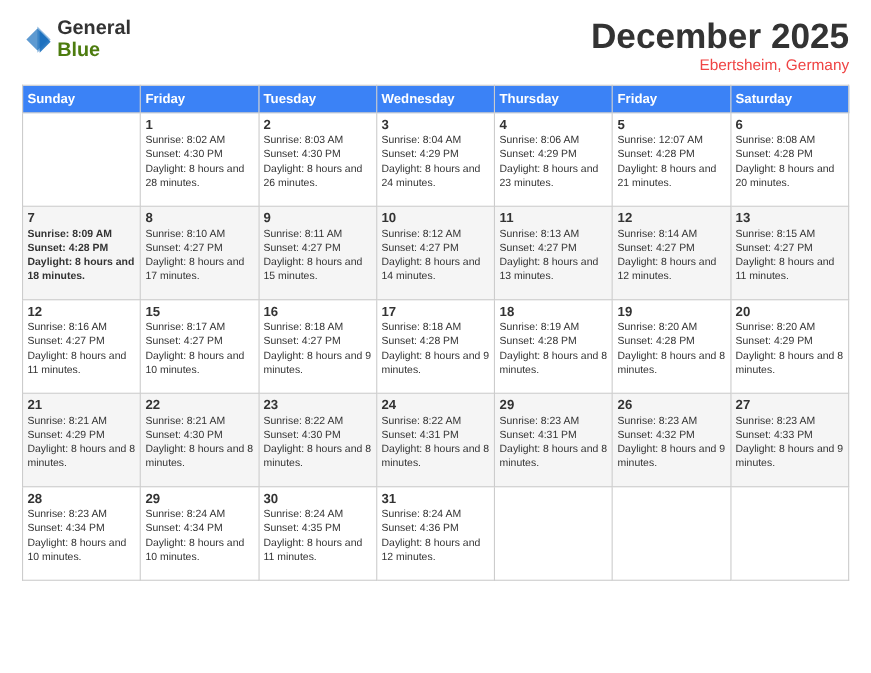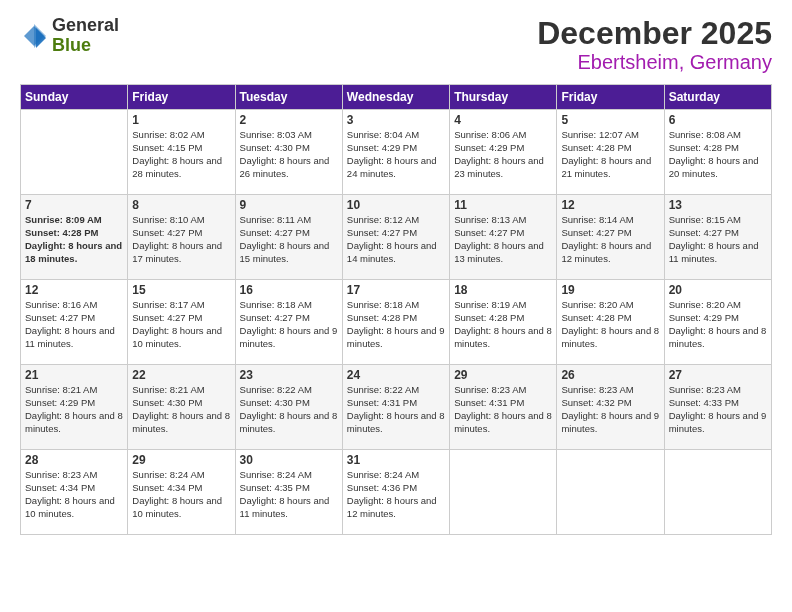--- a/index.html
+++ b/index.html
@@ -40,22 +40,22 @@
     .title-block {
       text-align: right;
     }
     .month-title {
       font-size: 32px;
       font-weight: bold;
       color: #333;
       line-height: 1.1;
     }
     .subtitle {
-      font-size: 20px;
-      color: #a21caf;
+      font-size: 14px;
+      color: #ef4444;
     }
     .calendar {
       width: 100%;
       border-collapse: collapse;
       font-size: 10px;
     }
     .calendar th {
       background: #1a6fbe;
       color: #fff;
       padding: 5px 4px;
@@ -81,21 +81,21 @@
     .day-info {
       font-size: 9.5px;
       color: #333;
       line-height: 1.35;
     }
     .empty-cell {
       background: #f9f9f9;
     }
     tr:nth-child(odd) td { background: #fff; }
     tr:nth-child(even) td { background: #f5f5f5; }
-    .calendar thead tr th { background: #4c1d95; }
+    .calendar thead tr th { background: #3b82f6; }
   </style>
 </head>
 <body>
 
 <div class="page">
   <div class="header">
     <div class="logo">
       <svg class="logo-icon" viewBox="0 0 28 28">
         <polygon points="14,4 24,14 14,24 4,14" fill="#1a6fbe" opacity="0.7"></polygon>
         <polygon points="14,2 26,14 14,26" fill="#1a6fbe" opacity="0.5"></polygon>
@@ -123,21 +123,21 @@
         <th>Friday</th>
         <th>Saturday</th>
       </tr>
     </thead>
     <tbody id="calendar-body">
     <tr>
           <td class="empty-cell"></td>
           <td>
             <span class="day-number">1</span>
             <div class="day-info" style="white-space: pre-line;">Sunrise: 8:02 AM
-Sunset: 4:15 PM
+Sunset: 4:30 PM
 Daylight: 8 hours and 28 minutes.</div>
           </td>
           <td>
             <span class="day-number">2</span>
             <div class="day-info" style="white-space: pre-line;">Sunrise: 8:03 AM
 Sunset: 4:30 PM
 Daylight: 8 hours and 26 minutes.</div>
           </td>
           <td>
             <span class="day-number">3</span>

